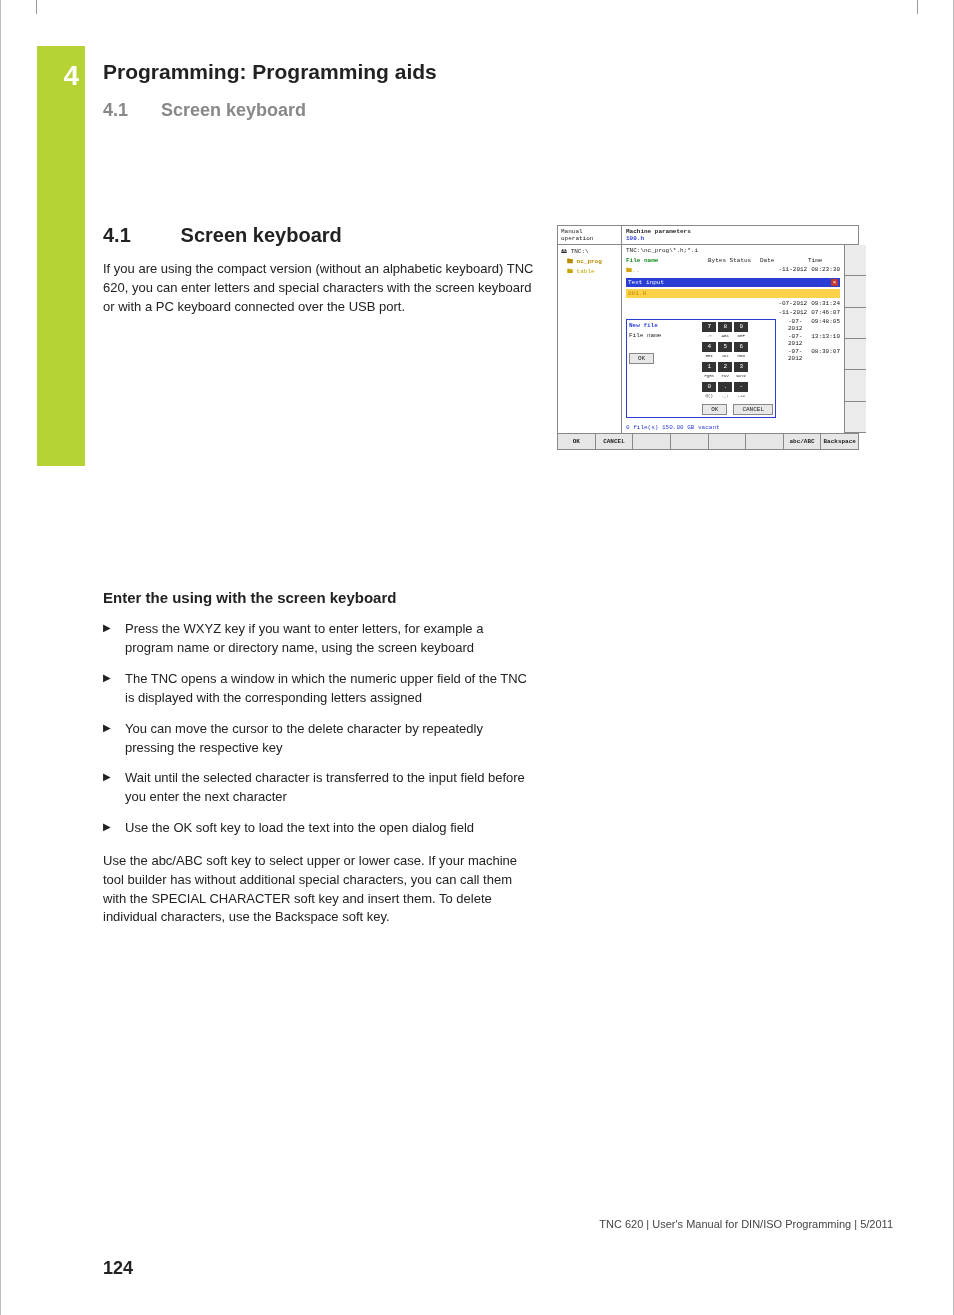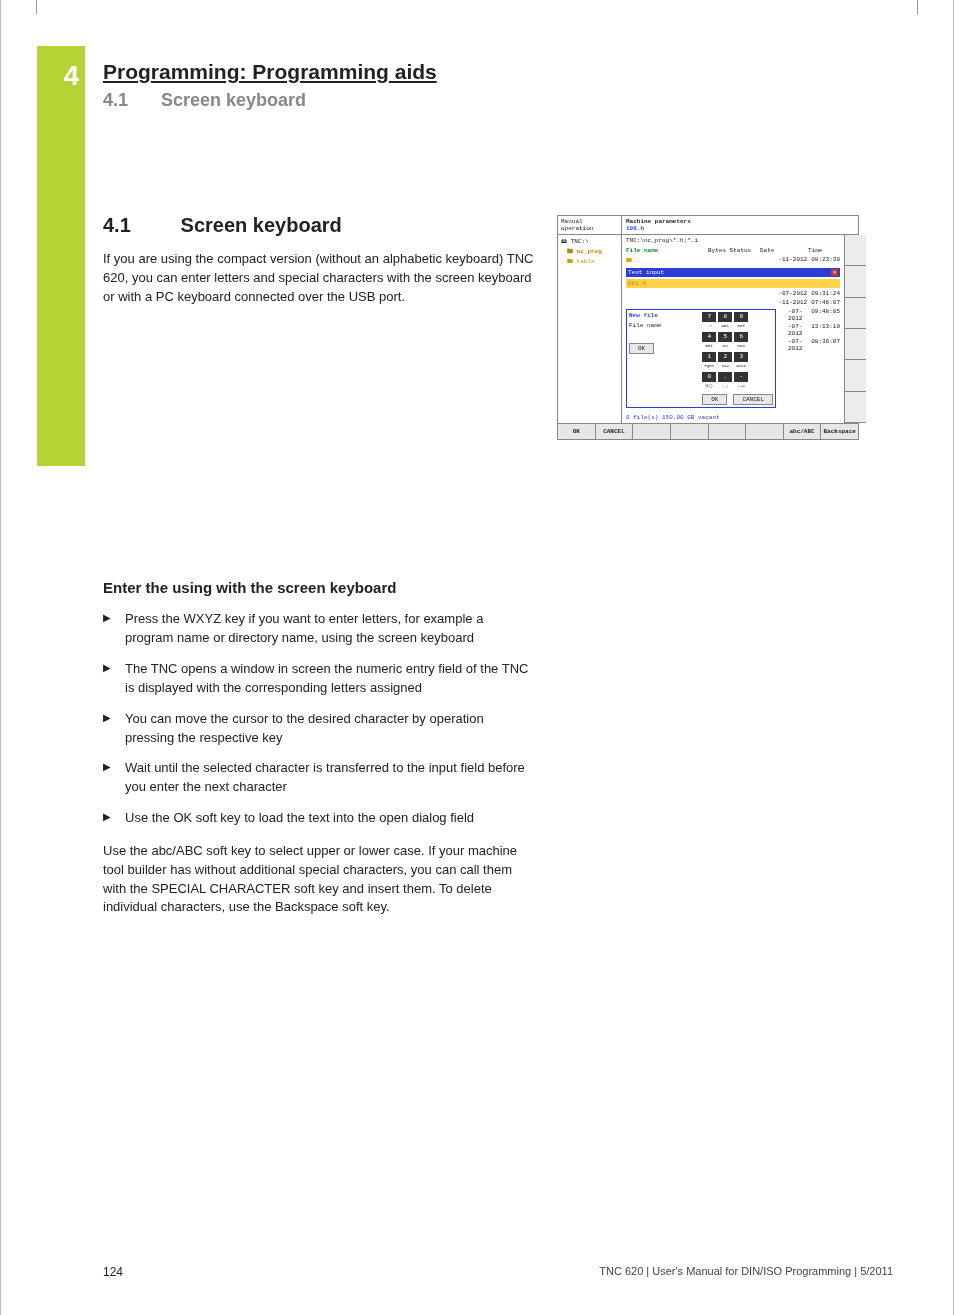--- a/index.html
+++ b/index.html
@@ -49,22 +49,21 @@
   .content {
     position: absolute;
     left: 102px;
     top: 54px;
     right: 60px;
   }
 
   .chapter {
     font-size: 21px;
     font-weight: bold;
-    margin: 6px 0 6px 0;
-    text-decoration: underline;
+    margin: 6px 0 16px 0;
   }
   .section-head {
     font-size: 18px;
     font-weight: bold;
     color: #888;
     margin: 2px 0 0 0;
   }
   .section-head .num { margin-right: 28px; }
 
   .body-row {
@@ -240,21 +239,21 @@
   
   .footer {
     position: absolute;
     bottom: 36px;
     left: 102px;
     right: 60px;
     display: flex;
     justify-content: space-between;
     font-size: 11px;
   }
-  .footer .pn { font-weight: normal; font-size: 12px; }
+  .footer .pn { font-weight: bold; font-size: 18px; margin-top: 40px; }
   .footer .ref { color: #444; }
 </style>
 </head>
 <body>
 
 <div class="outer">
   <div class="vline left"></div>
   <div class="vline right"></div>
 
   <div class="tab">
@@ -273,22 +272,22 @@
       <div class="body-left">
         <h2>
           <span class="h2num">4.1</span>
           <span>Screen keyboard</span>
         </h2>
         <p>If you are using the compact version (without an alphabetic keyboard) TNC 620, you can enter letters and special characters with the screen keyboard or with a PC keyboard connected over the USB port.</p>
 
         <div class="subhead">Enter the using with the screen keyboard</div>
         <ul class="steps">
           <li>Press the WXYZ key if you want to enter letters, for example a program name or directory name, using the screen keyboard</li>
-          <li>The TNC opens a window in screen the numeric entry field of the TNC is displayed with the corresponding letters assigned</li>
-          <li>You can move the cursor to the desired character by operation pressing the respective key</li>
+          <li>The TNC opens a window in which the numeric upper field of the TNC is displayed with the corresponding letters assigned</li>
+          <li>You can move the cursor to the delete character by repeatedly pressing the respective key</li>
           <li>Wait until the selected character is transferred to the input field before you enter the next character</li>
           <li>Use the OK soft key to load the text into the open dialog field</li>
         </ul>
         <p class="para2">Use the abc/ABC soft key to select upper or lower case. If your machine tool builder has without additional special characters, you can call them with the SPECIAL CHARACTER soft key and insert them. To delete individual characters, use the Backspace soft key.</p>
       </div>
 
       <div>
         <div class="fig">
           <div class="fig-hdr">
             <div class="mode">Manual operation</div>

